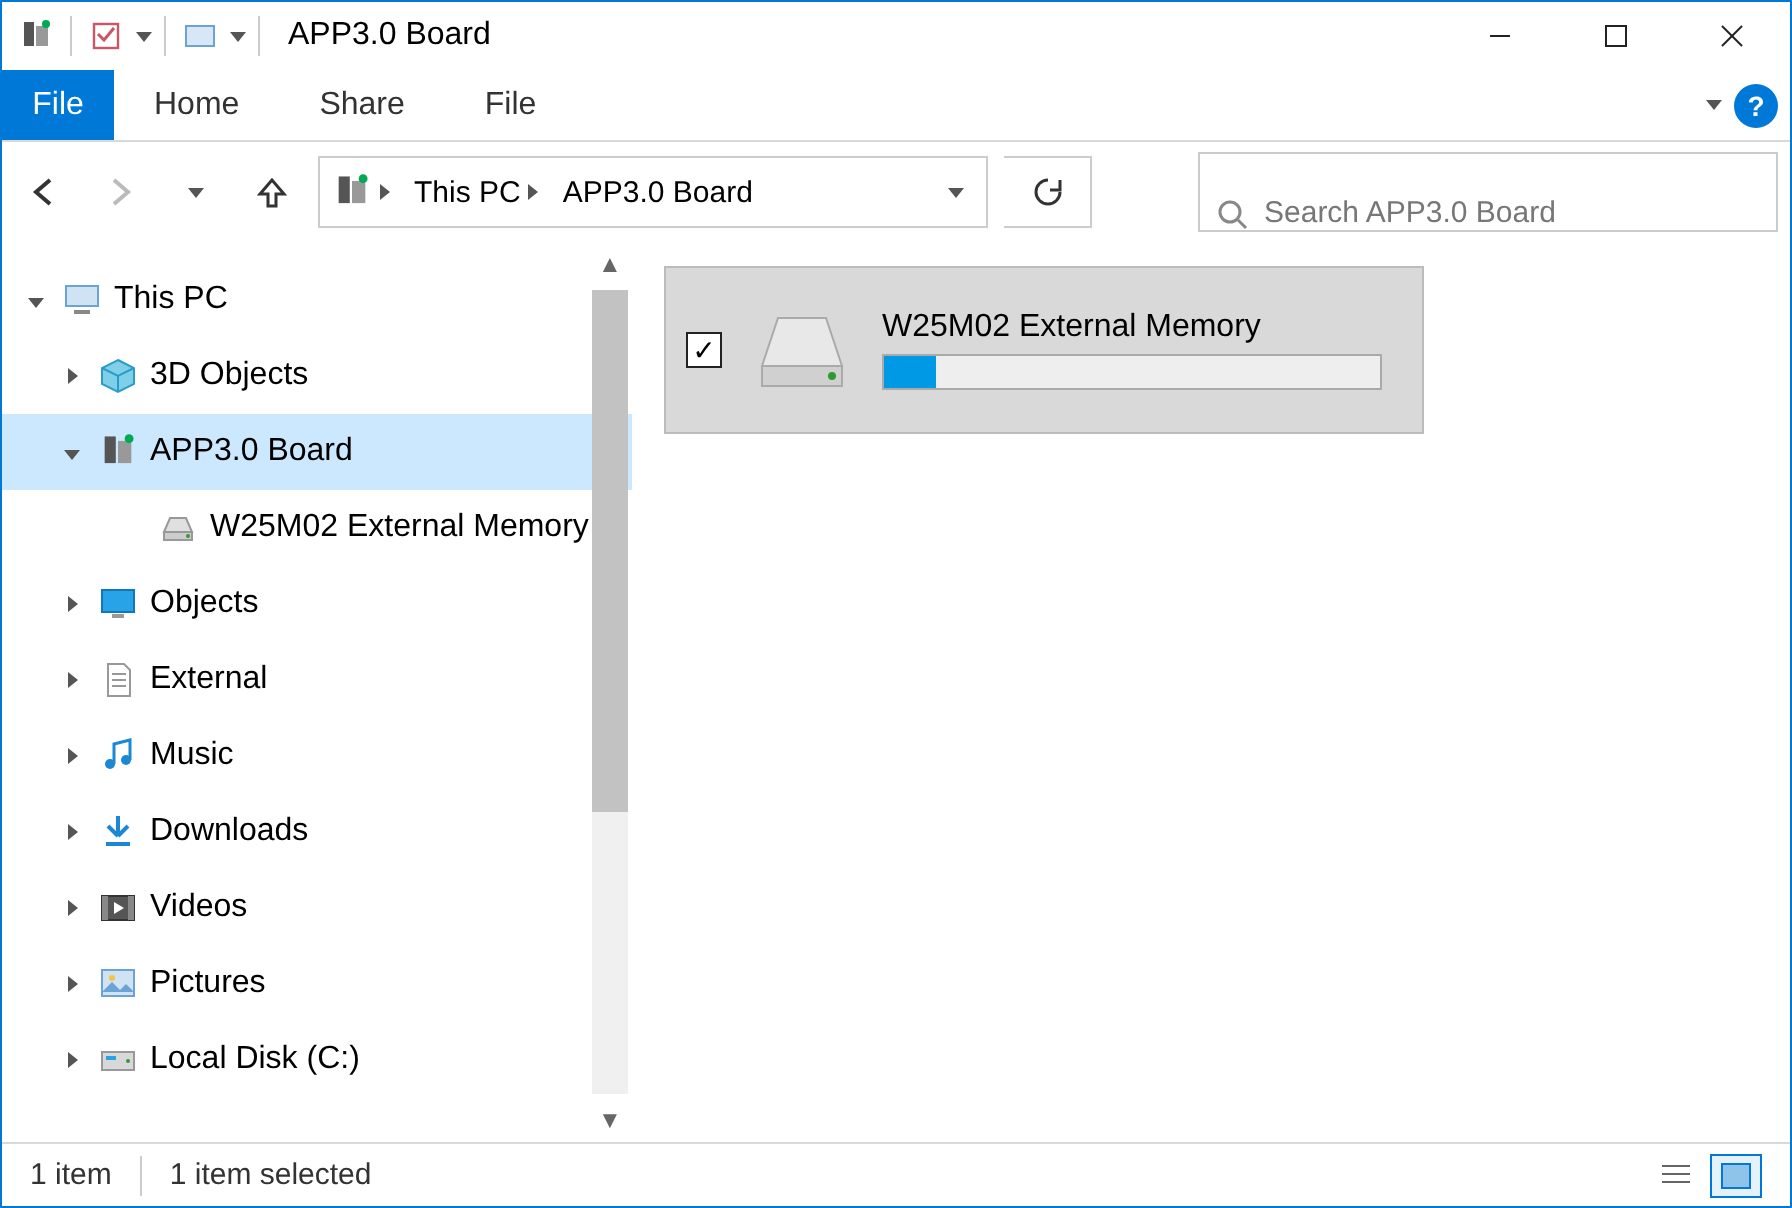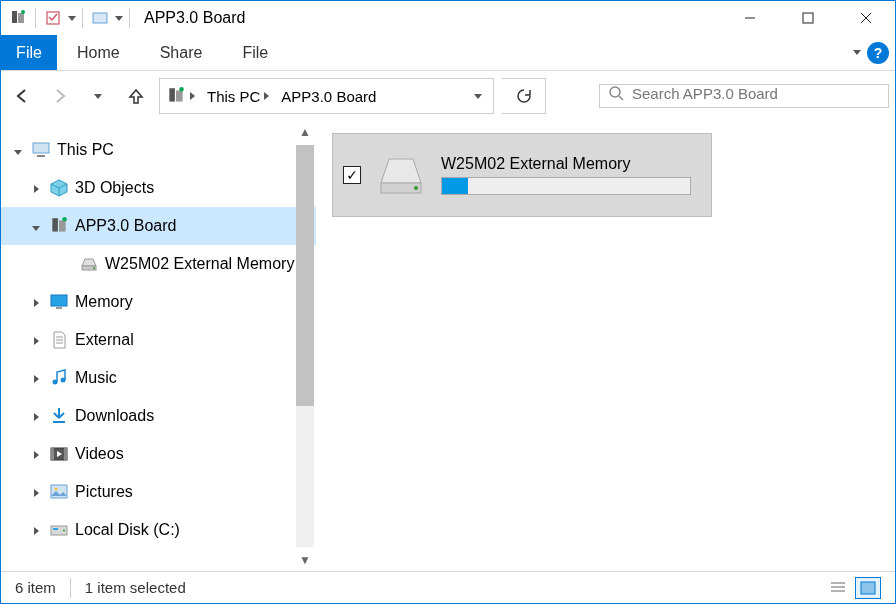--- a/index.html
+++ b/index.html
@@ -25,21 +25,21 @@
   .help-circle { width: 22px; height: 22px; border-radius: 50%; background: #0078d7; color: #fff; display: flex; align-items: center; justify-content: center; font-weight: bold; font-size: 14px; }
 
   
   .addr-row { height: 50px; display: flex; align-items: center; gap: 8px; padding: 0 6px; }
   .nav-btn { width: 30px; height: 30px; display: flex; align-items: center; justify-content: center; color: #666; }
   .nav-btn.enabled { color: #333; }
   .addr-box { flex: 1; height: 36px; border: 1px solid #ccc; display: flex; align-items: center; }
   .addr-seg { display: flex; align-items: center; height: 100%; padding: 0 6px; gap: 4px; }
   .addr-drop { width: 32px; height: 100%; display: flex; align-items: center; justify-content: center; border-left: 1px solid transparent; }
   .refresh-box { width: 44px; height: 36px; border: 1px solid #ccc; border-left: none; display: flex; align-items: center; justify-content: center; }
-  .search-box { width: 290px; height: 24px; border: 1px solid #ccc; display: flex; align-items: flex-start; padding: 0 8px; gap: 8px; color: #888; margin-left: 45px; }
+  .search-box { width: 290px; height: 40px; border: 1px solid #ccc; display: flex; align-items: flex-end; padding: 0 8px; gap: 8px; color: #888; margin-left: 45px; }
   .search-box input { border: none; outline: none; flex: 1; font-size: 15px; color: #000; background: transparent; }
   .search-box input::placeholder { color: #777; }
 
   
   .body-area { flex: 1; display: flex; min-height: 0; }
   .nav-pane { width: 315px; position: relative; padding-top: 10px; overflow: hidden; }
   .tree-row { height: 38px; display: flex; align-items: center; gap: 6px; padding-left: 10px; font-size: 16px; }
   .tree-row .twisty { width: 14px; text-align: center; color: #555; }
   .tree-row.level2 { padding-left: 28px; }
   .tree-row.level3 { padding-left: 58px; }
@@ -237,21 +237,21 @@
       </div>
 
       <div class="tree-row level2">
         <span class="twisty"><span class="chev-right"></span></span>
         <span class="tree-icon">
             <svg width="20" height="20" viewBox="0 0 20 20">
               <rect x="2" y="3" width="16" height="11" fill="#29a3e8" stroke="#1177bb"></rect>
               <rect x="7" y="15" width="6" height="2" fill="#999"></rect>
             </svg>
           </span>
-        <span>Memory</span>
+        <span>Objects</span>
       </div>
       <div class="tree-row level2">
         <span class="twisty"><span class="chev-right"></span></span>
         <span class="tree-icon">
             <svg width="20" height="20" viewBox="0 0 20 20">
               <path d="M5 2 L13 2 L16 5 L16 18 L5 18 Z" fill="#fff" stroke="#999"></path>
               <line x1="7" y1="7" x2="14" y2="7" stroke="#999"></line>
               <line x1="7" y1="10" x2="14" y2="10" stroke="#999"></line>
               <line x1="7" y1="13" x2="14" y2="13" stroke="#999"></line>
             </svg>
@@ -337,21 +337,21 @@
           <div class="drive-name">W25M02 External Memory</div>
           <div class="drive-bar">
               <div class="fill" id="drive-fill" style="width: 10.5%;"></div>
             </div>
         </div>
       </div>
     </div>
   </div>
 
   <div class="statusbar">
-    <span>6 item</span>
+    <span>1 item</span>
     <div class="sep2"></div>
     <span>1 item selected</span>
     <div class="spacer"></div>
     <div class="view-btn">
       <svg width="16" height="14" viewBox="0 0 16 14">
           <line x1="1" y1="2" x2="15" y2="2" stroke="#666"></line>
           <line x1="1" y1="6" x2="15" y2="6" stroke="#666"></line>
           <line x1="1" y1="10" x2="15" y2="10" stroke="#666"></line>
         </svg>
     </div>

